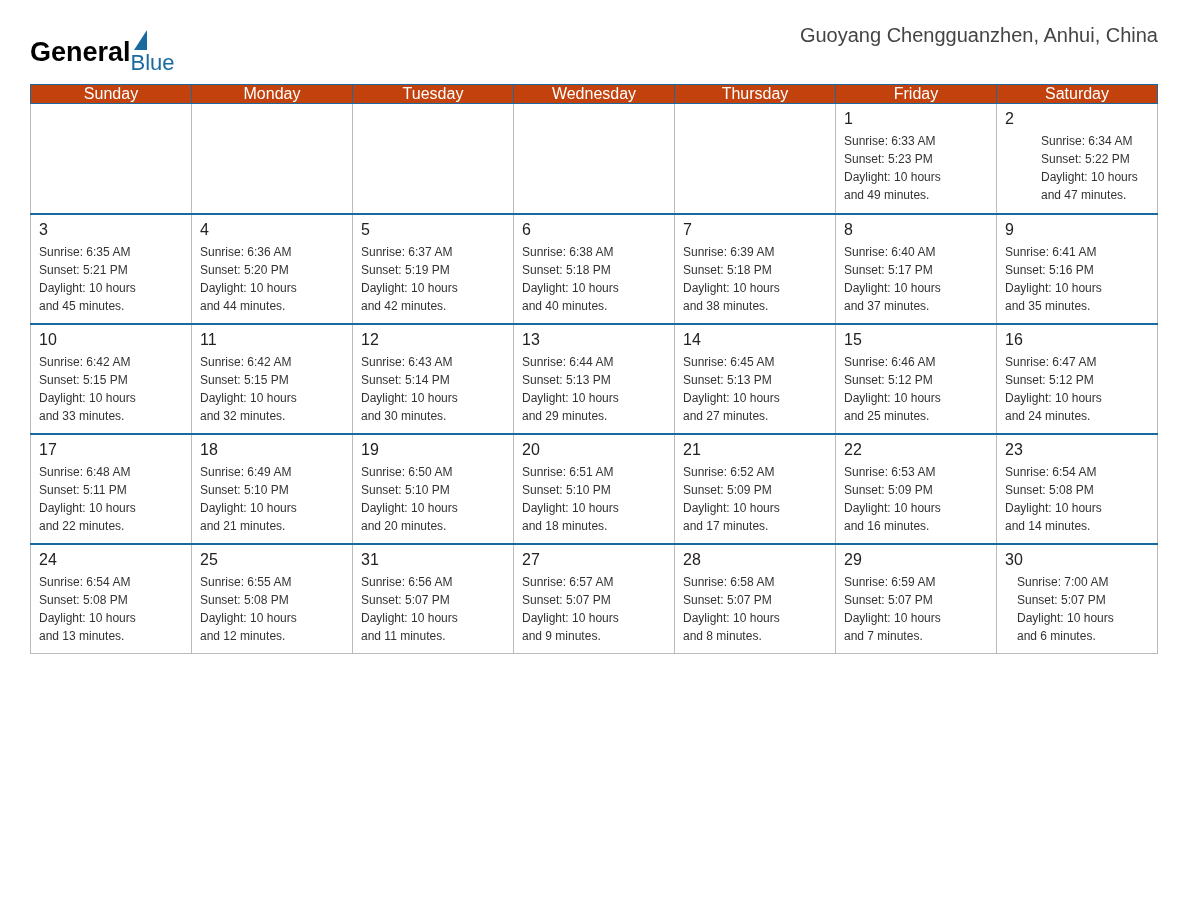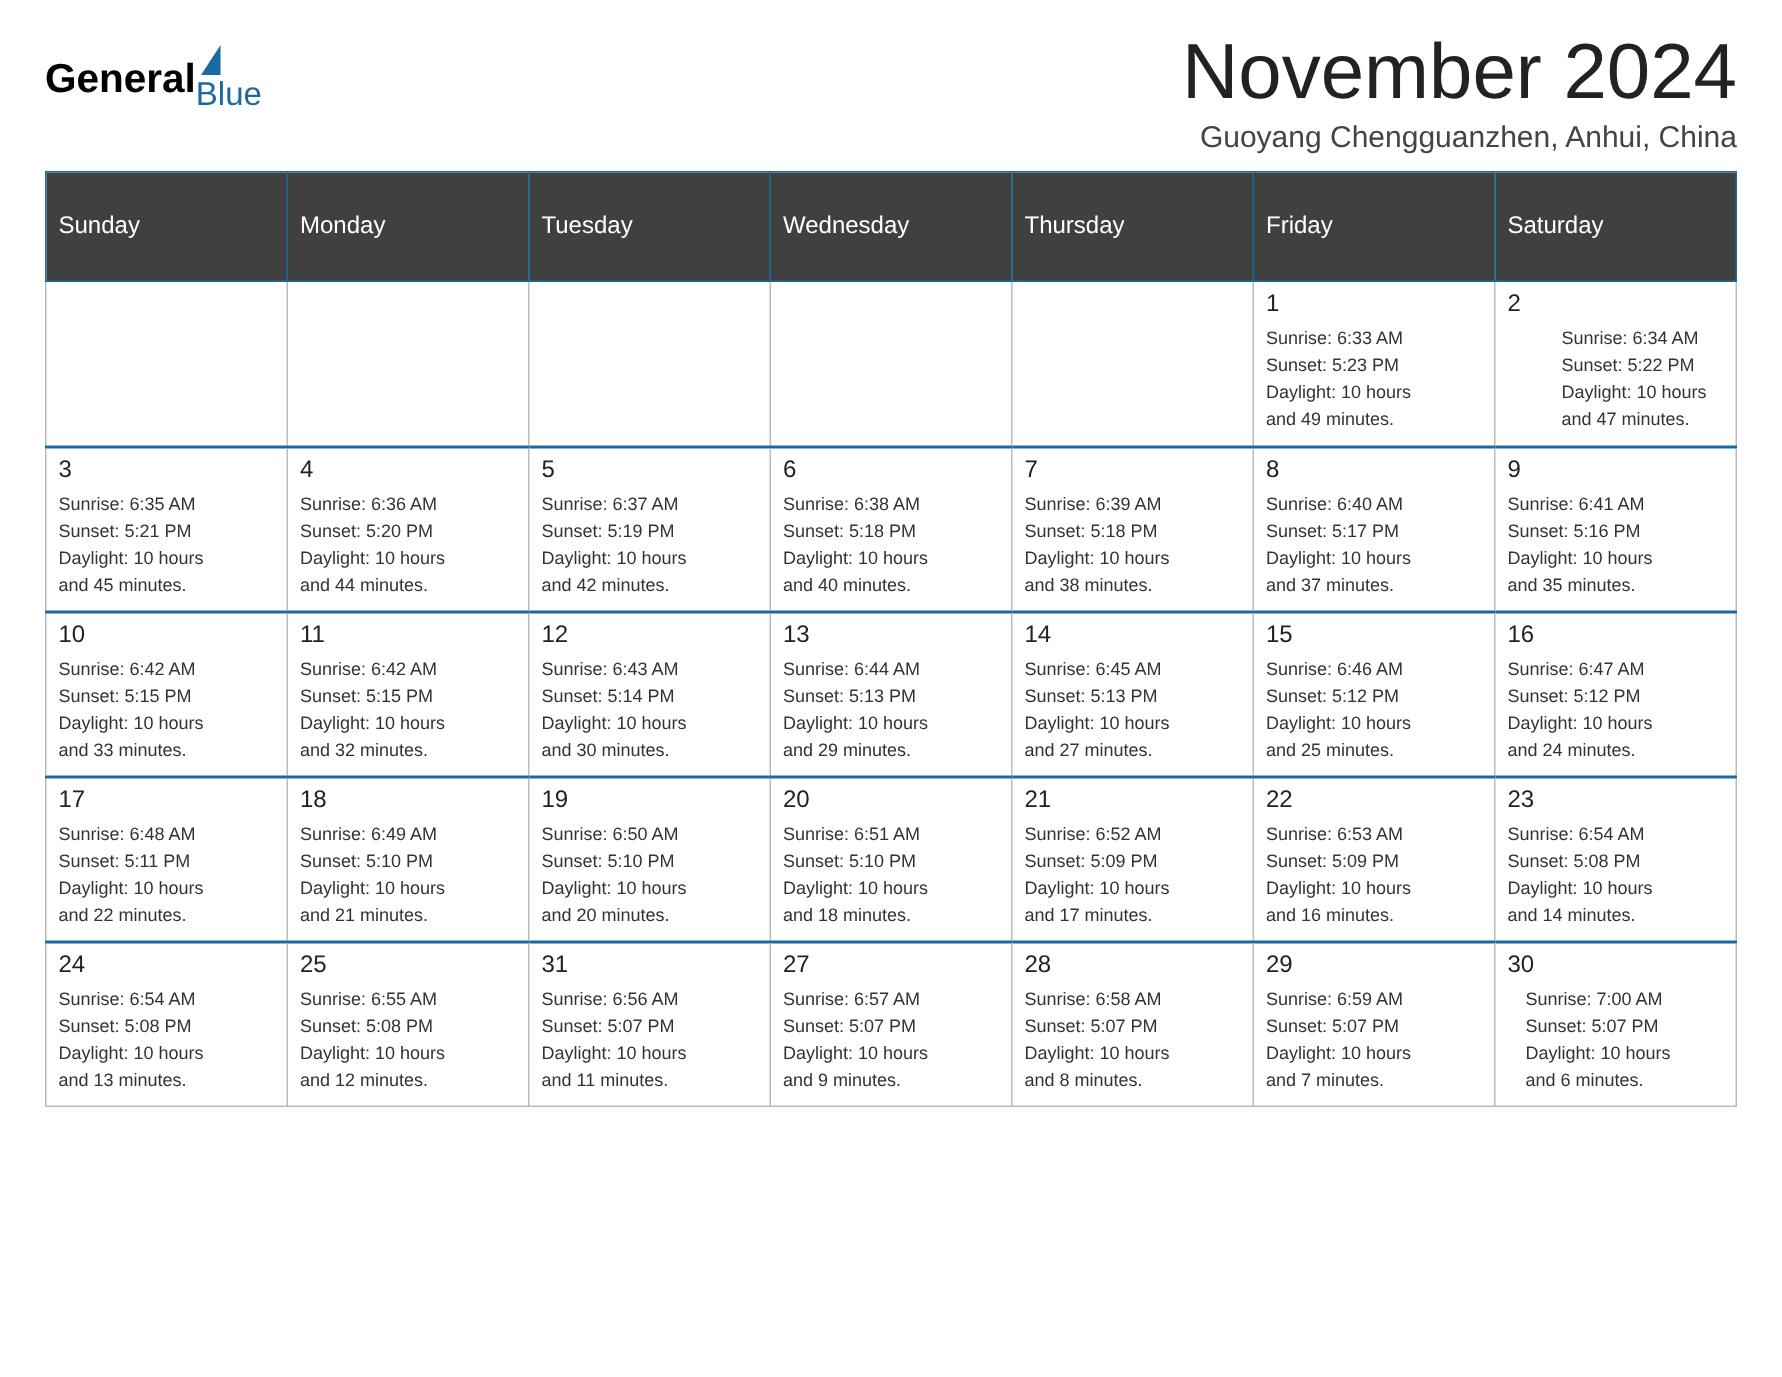--- a/index.html
+++ b/index.html
@@ -51,26 +51,26 @@
       font-size: 20px;
       color: #444;
       margin-top: 4px;
     }
     .calendar-table {
       width: 100%;
       border-collapse: collapse;
       border: 1px solid #999;
     }
     .calendar-table th {
-      background-color: #404040;
+      background-color: #c2410c;
       color: #fff;
       font-size: 16px;
       font-weight: normal;
-      padding: 27px 8px;
-      text-align: left;
+      padding: 0 8px;
+      text-align: center;
       border: 1px solid #1a6aa0;
     }
     .calendar-table td {
       vertical-align: top;
       border: 1px solid #bbb;
       padding: 6px 8px;
       width: 14.28%;
       height: 110px;
     }
     .day-number {
@@ -98,21 +98,20 @@
   <div class="logo">
     <span class="logo-general">General</span>
     <div class="logo-blue-part">
       <div style="display:flex; align-items:flex-end; line-height:1;">
         <span style="width:0;height:0;border-left:13px solid transparent;border-bottom:20px solid #1a6aa0;display:inline-block;margin-left:3px;margin-bottom:2px;"></span>
       </div>
       <span class="logo-blue-text">Blue</span>
     </div>
   </div>
   <div class="title-area">
-    <div class="month-title">November 2024</div>
     <div class="location-title">Guoyang Chengguanzhen, Anhui, China</div>
   </div>
 </div>
 
 <table class="calendar-table">
   <thead>
     <tr>
     <th>Sunday</th>
         <th>Monday</th>
         <th>Tuesday</th>

